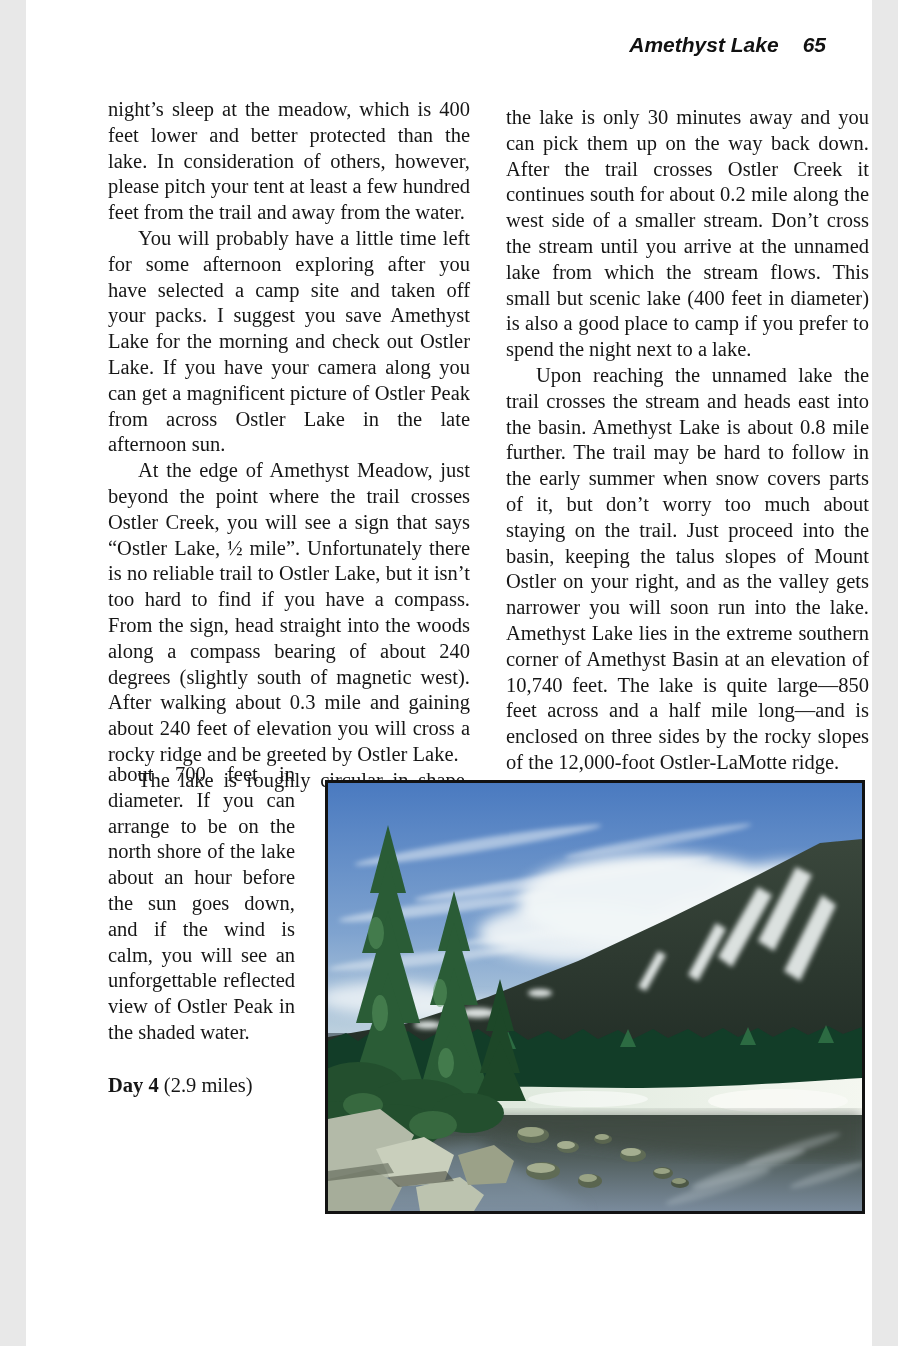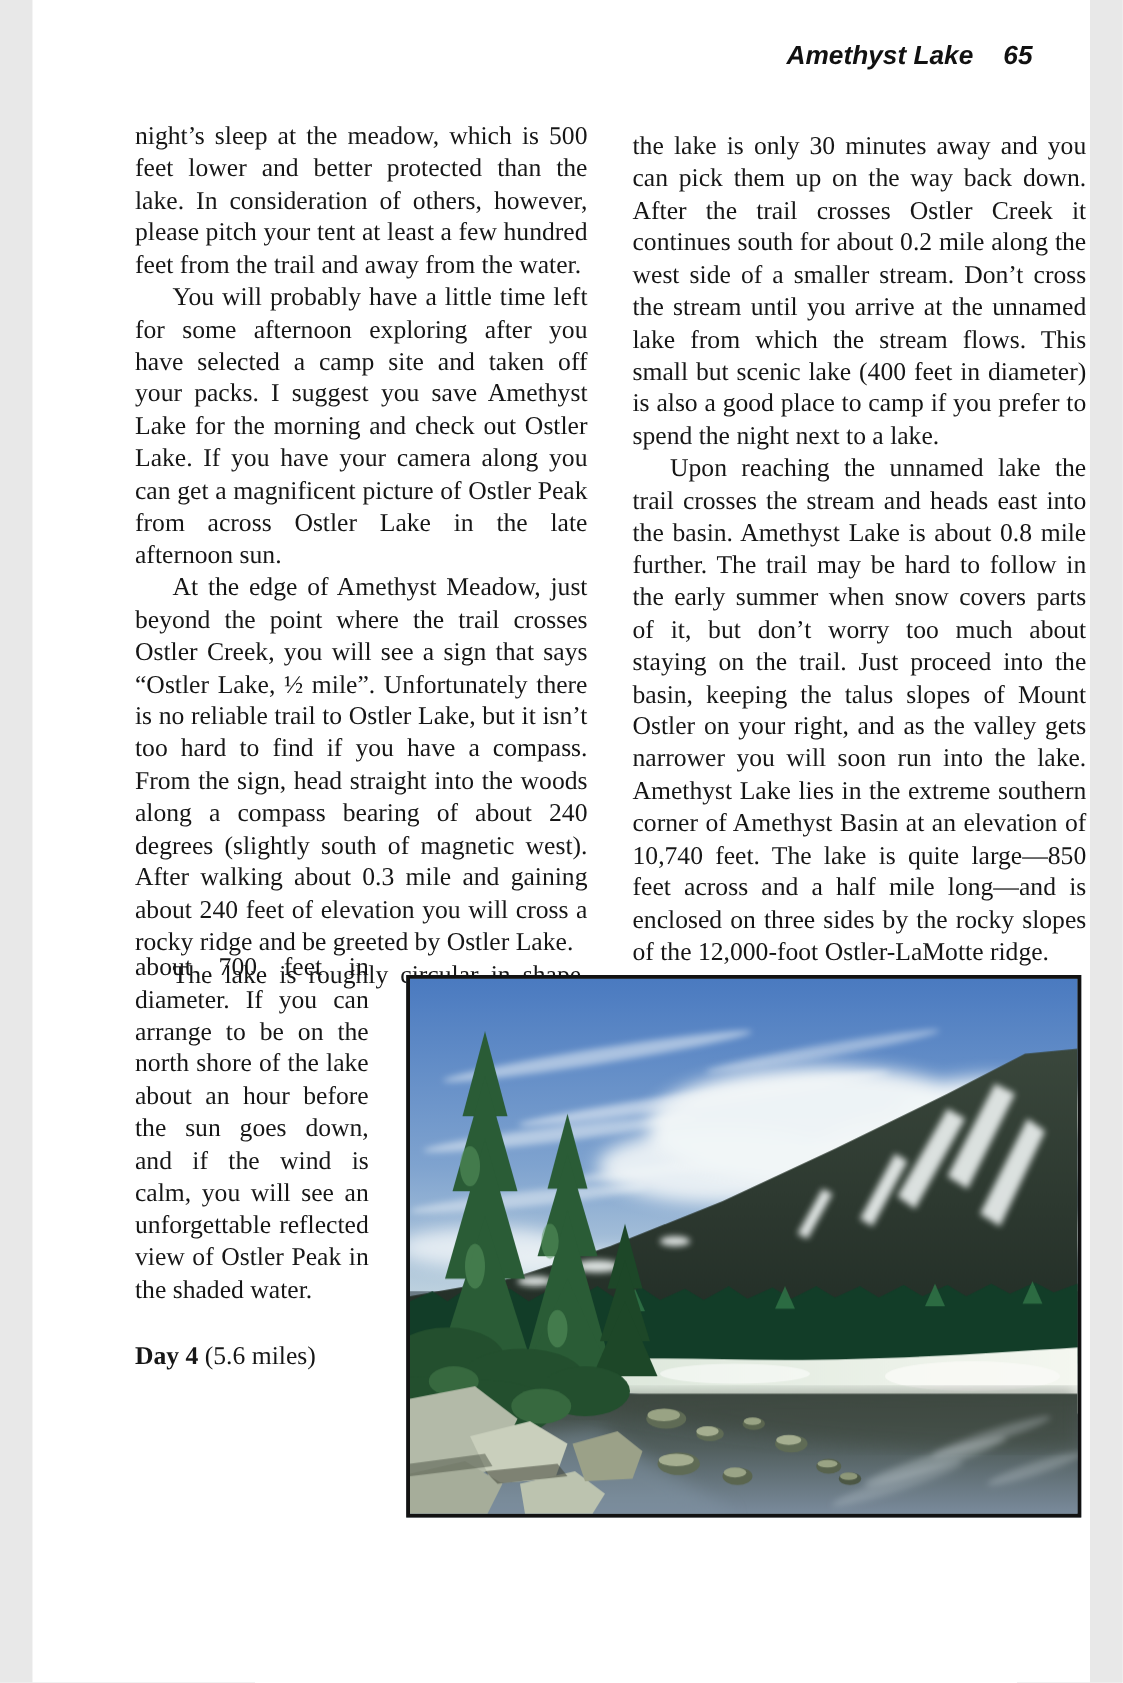--- a/index.html
+++ b/index.html
@@ -51,29 +51,29 @@
 </head>
 <body>
 
 <div class="page">
 
   <header class="running-header">
     <span>Amethyst Lake</span><span class="pageno">65</span>
   </header>
 
   <section class="col col-left-wide">
-    <p>night’s sleep at the meadow, which is 500 feet lower and better protected than the lake. In consideration of others, however, please pitch your tent at least a few hundred feet from the trail and away from the water.</p>
+    <p>night’s sleep at the meadow, which is 400 feet lower and better protected than the lake. In consideration of others, however, please pitch your tent at least a few hundred feet from the trail and away from the water.</p>
     <p class="ind">You will probably have a little time left for some afternoon exploring after you have selected a camp site and taken off your packs. I suggest you save Amethyst Lake for the morning and check out Ostler Lake. If you have your camera along you can get a magnificent picture of Ostler Peak from across Ostler Lake in the late afternoon sun.</p>
     <p class="ind">At the edge of Amethyst Meadow, just beyond the point where the trail crosses Ostler Creek, you will see a sign that says “Ostler Lake, ½ mile”.  Unfortunately there is no reliable trail to Ostler Lake, but it isn’t too hard to find if you have a compass. From the sign, head straight into the woods along a compass bearing of about 240 degrees (slightly south of magnetic west). After walking about 0.3 mile and gaining about 240 feet of elevation you will cross a rocky ridge and be greeted by Ostler Lake.</p>
     <p class="ind lead">The lake is roughly circular in shape,</p>
   </section>
 
   <section class="col col-left-narrow">
     <p>about 700 feet in diameter. If you can arrange to be on the north shore of the lake about an hour before the sun goes down, and if the wind is calm, you will see an unforgettable reflected view of Ostler Peak in the shaded water.</p>
-    <p class="day2"><span class="b">Day 4</span><span> (5.6 miles)</span></p>
+    <p class="day2"><span class="b">Day 4</span><span> (2.9 miles)</span></p>
   </section>
 
   <section class="col col-right">
     <p>the lake is only 30 minutes away and you can pick them up on the way back down. After the trail crosses Ostler Creek it continues south for about 0.2 mile along the west side of a smaller stream. Don’t cross the stream until you arrive at the unnamed lake from which the stream flows. This small but scenic lake (400 feet in diameter) is also a good place to camp if you prefer to spend the night next to a lake.</p>
     <p class="ind">Upon reaching the unnamed lake the trail crosses the stream and heads east into the basin. Amethyst Lake is about 0.8 mile further. The trail may be hard to follow in the early summer when snow covers parts of it, but don’t worry too much about staying on the trail. Just proceed into the basin, keeping the talus slopes of Mount Ostler on your right, and as the valley gets narrower you will soon run into the lake. Amethyst Lake lies in the extreme southern corner of Amethyst Basin at an elevation of 10,740 feet. The lake is quite large—850 feet across and a half mile long—and is enclosed on three sides by the rocky slopes of the 12,000-foot Ostler-LaMotte ridge.</p>
   </section>
 
   <figure class="photo">
     <svg viewBox="0 0 534 428" preserveAspectRatio="none">
       <defs>

